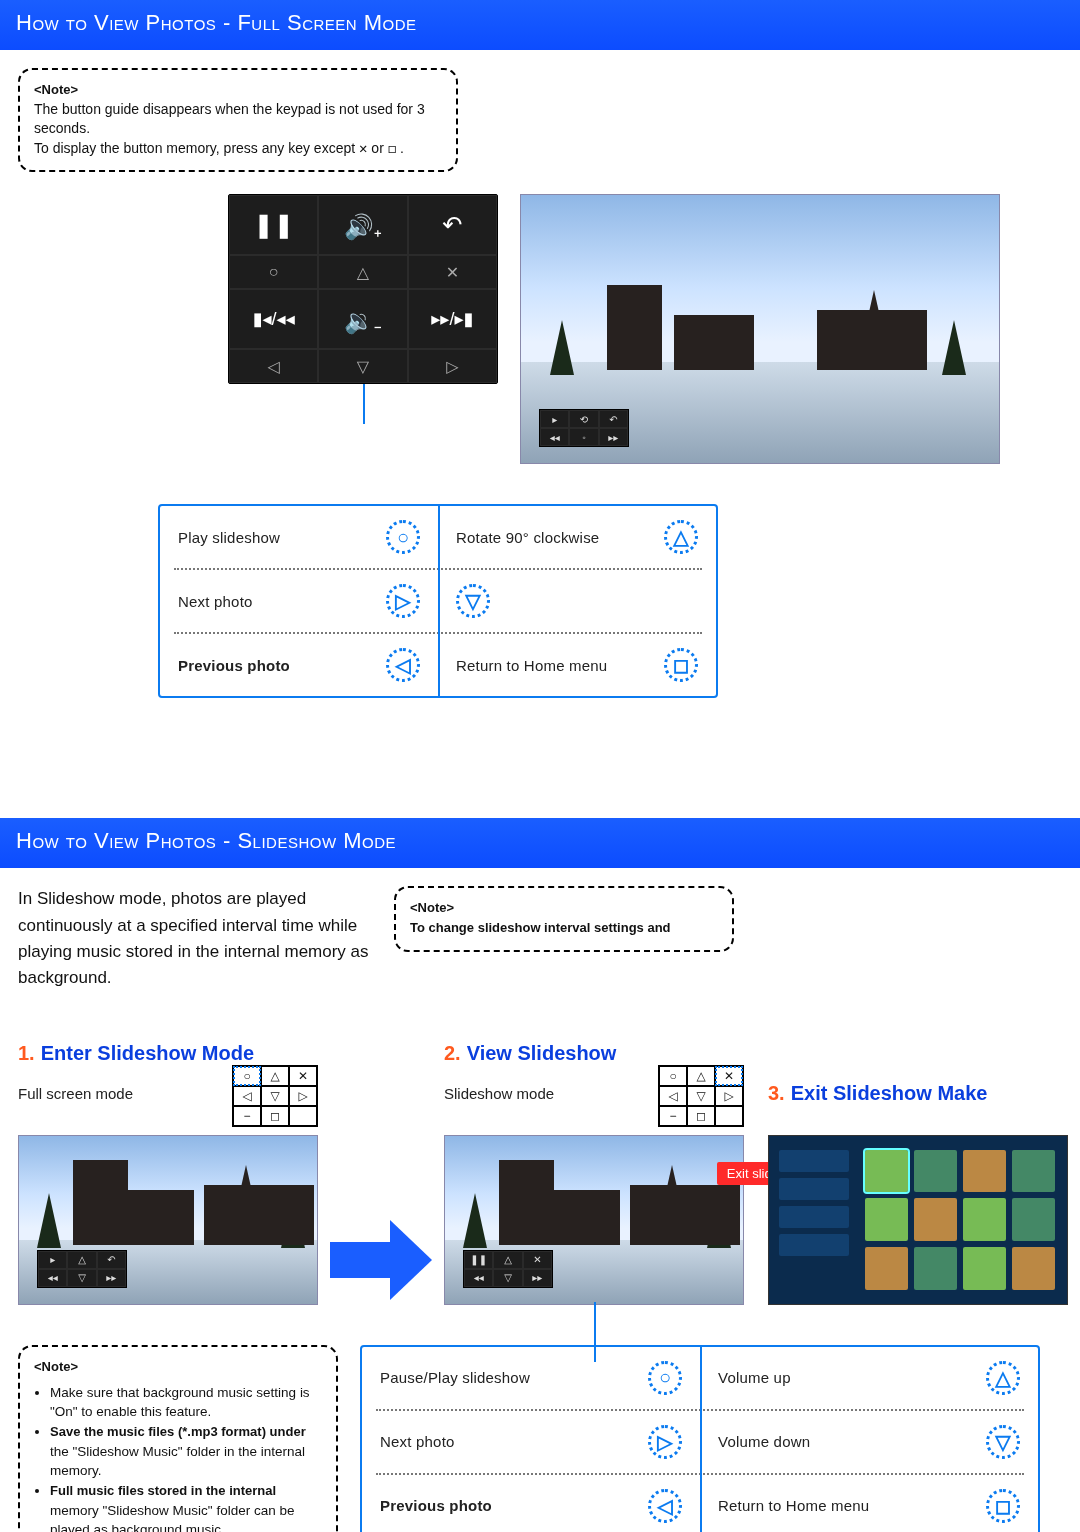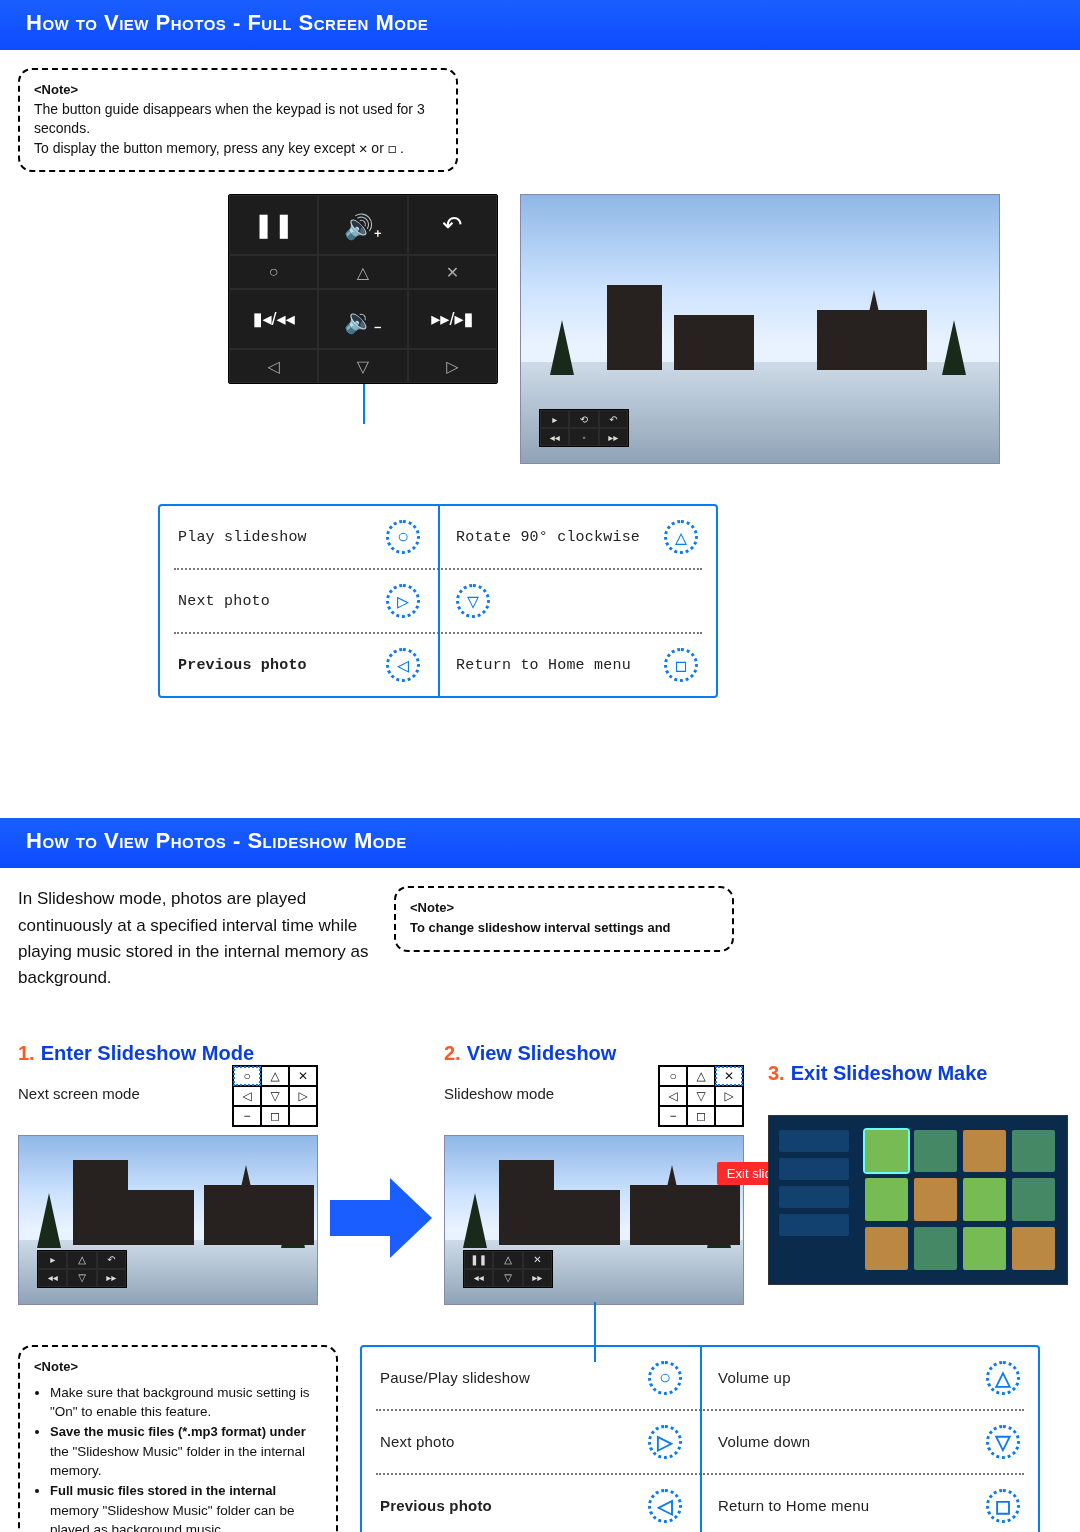--- a/index.html
+++ b/index.html
@@ -23,23 +23,23 @@
     width:1080px;
     min-height:1532px;
     margin:0 auto;
     position:relative;
     padding:0 0 80px 0;
   }
   .bar{
     background:linear-gradient(180deg,#1a5eff,#0c4cff);
     color:#fff;
     font-variant:small-caps;
-    font-weight:700;
+    font-weight:400;
     letter-spacing:.5px;
-    padding:10px 26px 14px;
+    padding:10px 16px 14px;
     font-size:22px;
   }
   .content{padding:18px 18px 0 18px;}
   .dashed-box{
     border:2px dashed #000;
     border-radius:14px;
     padding:10px 14px 12px;
     font-size:14px;
     line-height:1.4;
   }
@@ -188,21 +188,21 @@
           <div class="mc">▸</div>
             <div class="mc">⟲</div>
             <div class="mc">↶</div>
           <div class="mc">◂◂</div>
             <div class="mc">◦</div>
             <div class="mc">▸▸</div>
         </div>
       </div>
     </div>
 
-    <div style="margin:40px 0 0 140px;position:relative;font-family:Liberation Mono, monospace;">
+    <div style="margin:40px 0 0 140px;position:relative;">
       <div class="legend-box">
         <div style="position:relative;">
           <div class="vline"></div>
           <div class="legend-grid">
             <div class="legend-cell">
                 <span class="lbl">Play slideshow</span>
                 <span class="keyicon">○</span>
               </div>
             <div class="legend-cell">
                 <span class="lbl">Rotate 90° clockwise</span>
@@ -242,26 +242,26 @@
     <div class="row" style="gap:16px;">
       <div style="width:360px;font-size:17px;line-height:1.55;">In Slideshow mode, photos are played continuously at a specified interval time while playing music stored in the internal memory as background.</div>
       <div class="dashed-box" style="width:340px;">
         <b>&lt;Note&gt;</b><br>
         <b>To change slideshow interval settings and</b><br>
       </div>
     </div>
 
     <div style="height:50px;"></div>
 
-    <div style="display:flex;align-items:center;gap:12px;">
+    <div style="display:flex;align-items:flex-end;gap:12px;">
 
       <div style="width:310px;">
         <div class="step-head"><span class="num">1.</span><span>Enter Slideshow Mode</span></div>
         <div style="display:flex;align-items:center;justify-content:space-between;">
-          <div class="sub">Next screen mode</div>
+          <div class="sub">Full screen mode</div>
           <div class="keypad-small">
             <div style="outline:2px dotted #0b7bf0;outline-offset:-2px;">○</div>
               <div>△</div>
               <div>✕</div>
             <div>◁</div>
               <div>▽</div>
               <div>▷</div>
             <div>−</div>
               <div>◻</div>
               <div></div>

